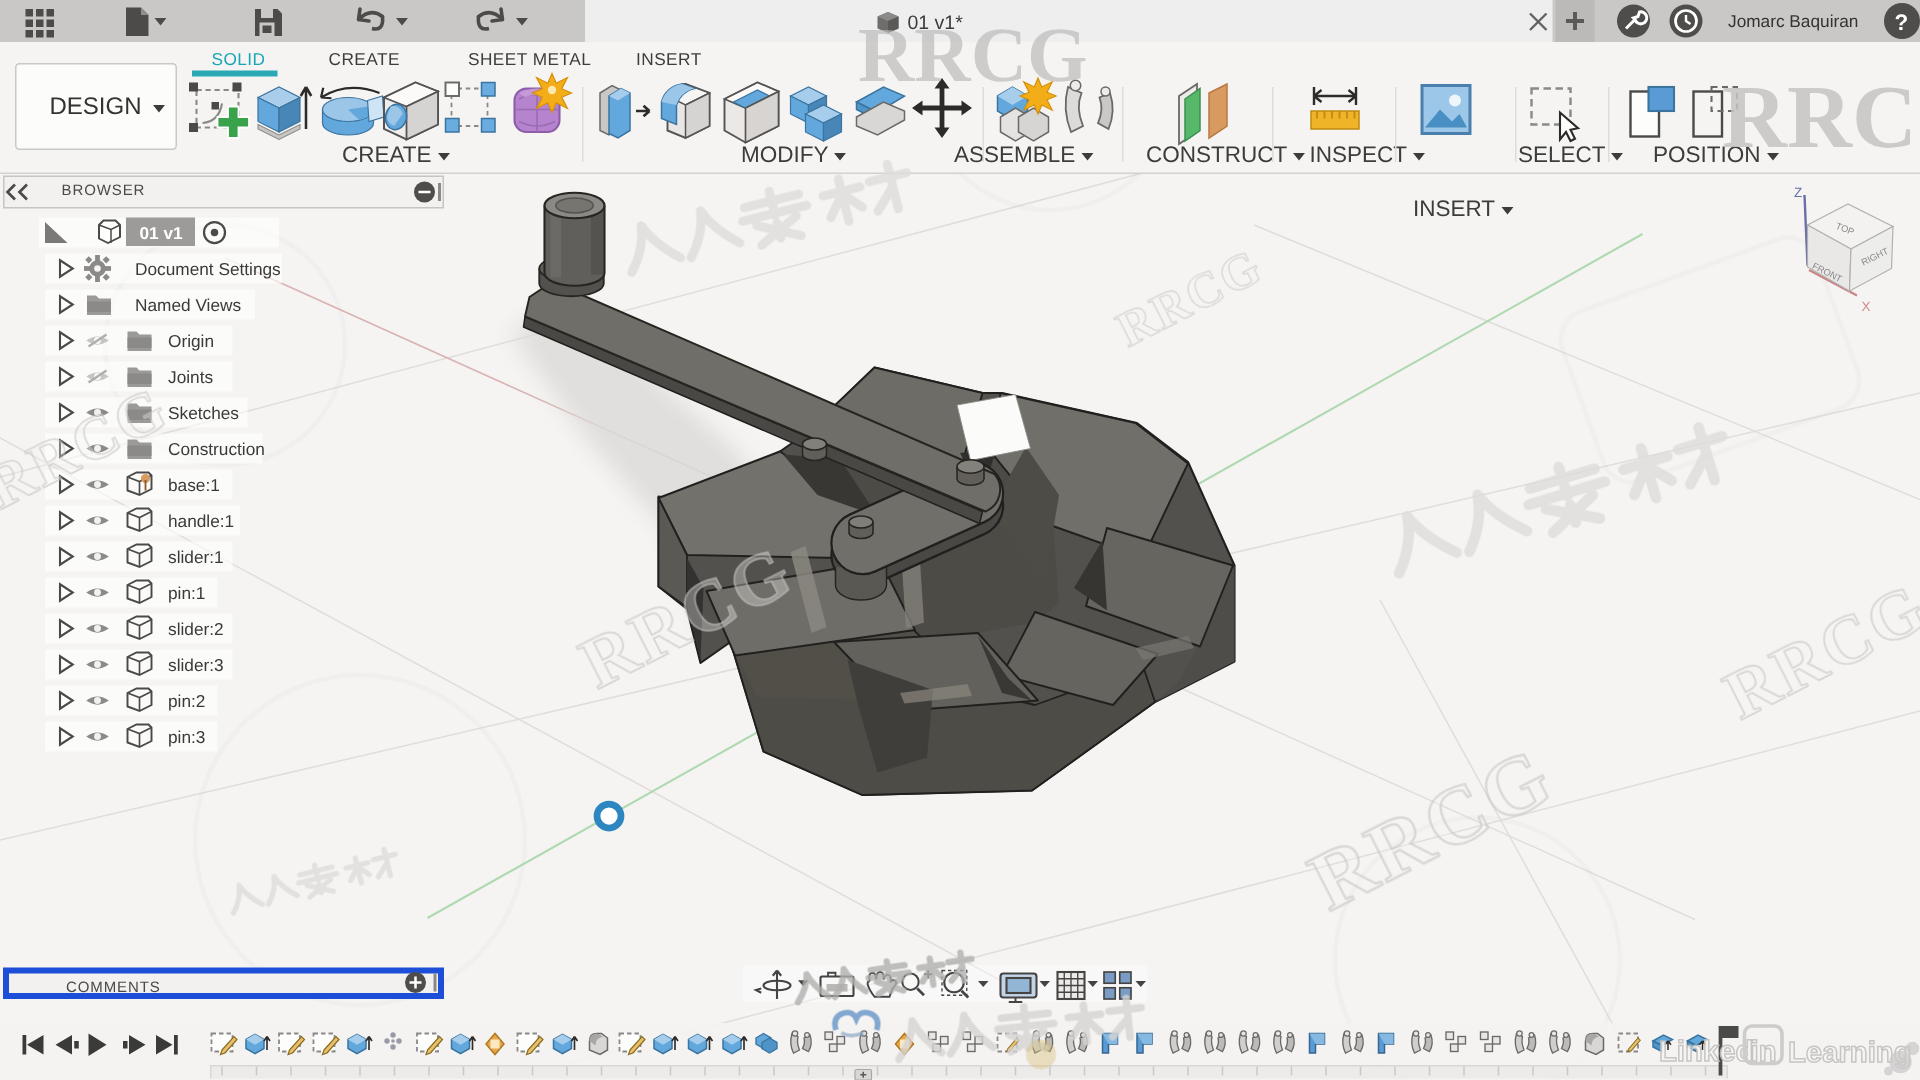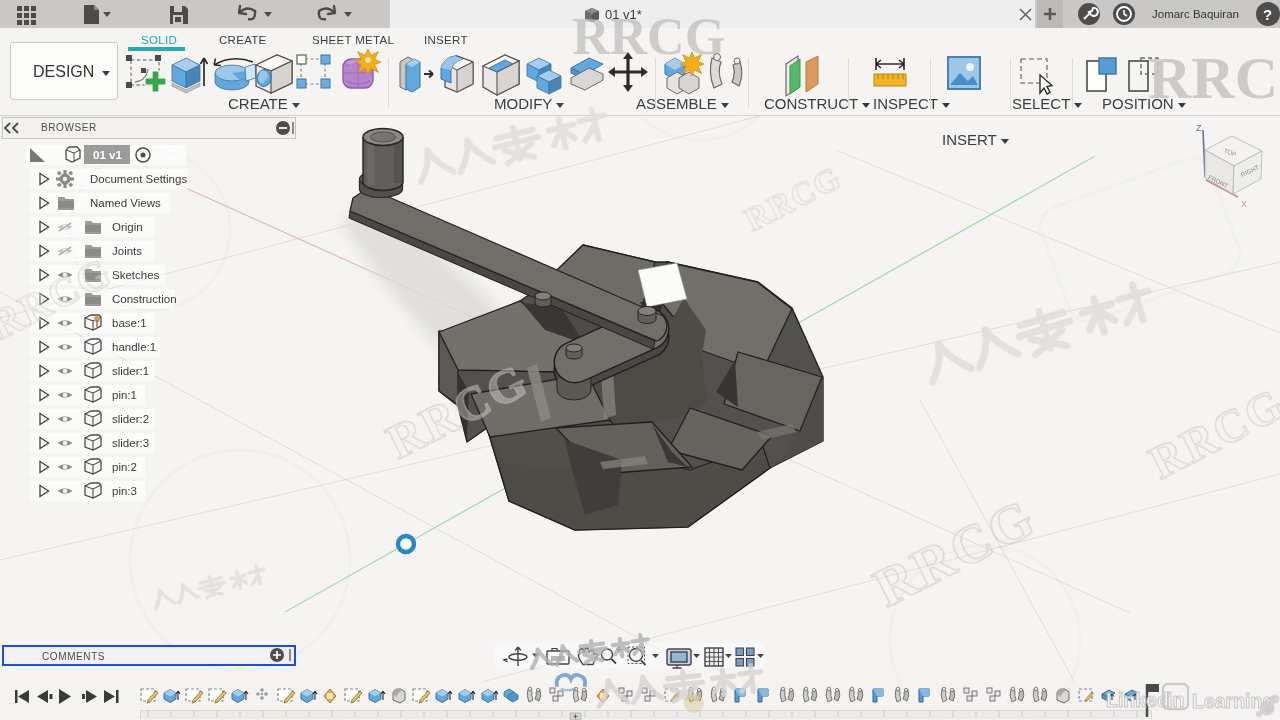--- a/index.html
+++ b/index.html
@@ -8,21 +8,21 @@
   #titlebar{left:0;top:0;width:1280px;height:28px;background:#c9c8c7;}
   #tab{left:390px;top:0;width:645px;height:28px;background:#efeeee;}
   #plusbox{left:1037px;top:0;width:26px;height:28px;background:#bbbab9;}
   #toolbar{left:0;top:28px;width:1280px;height:87px;background:#f5f4f3;border-bottom:1px solid #d2d1d0;}
   .tabtxt{position:absolute;top:34px;font-size:11.5px;color:#3d3d3d;letter-spacing:0.3px;}
   #designbox{left:10px;top:42px;width:106px;height:56px;background:#fcfcfb;border:1px solid #c9c8c7;border-radius:3px;}
   .grplabel{position:absolute;top:95px;font-size:15px;color:#3c3c3c;}
   .caret{display:inline-block;width:0;height:0;border-left:4px solid transparent;border-right:4px solid transparent;border-top:5px solid #3c3c3c;margin-left:4px;margin-bottom:1px;}
   .vsep{position:absolute;top:58px;height:50px;width:1px;background:#dddcdb;}
   #browserhdr{left:2px;top:117px;width:294px;height:22px;background:#f2f1f0;border:1px solid #c6c5c4;box-sizing:border-box;}
-  #commentsbar{left:2px;top:645px;width:294px;height:21px;background:#f2f1f0;border:2px solid #1d4ed8;box-sizing:border-box;}
+  #commentsbar{left:2px;top:645px;width:294px;height:21px;background:#f2f1f0;border:4px solid #1d4ed8;box-sizing:border-box;}
   .panetitle{position:absolute;left:38px;top:4px;font-size:10px;color:#4a4a49;letter-spacing:0.6px;}
   #timeline{left:0;top:682px;width:1280px;height:38px;background:rgba(243,242,241,0.92);}
   #tlruler{position:absolute;left:140px;top:28px;width:1010px;height:8px;background:#eceBea;border:1px solid #d8d7d6;border-bottom:none;}
 </style>
 </head>
 <body>
 <svg id="cv" class="abs" style="left:0;top:0" width="1280" height="720" xmlns="http://www.w3.org/2000/svg">
 <rect x="0" y="0" width="1280" height="720" fill="#f5f4f3"></rect>
 
 <g stroke="#ecebea" stroke-width="3" fill="none" opacity="0.55">

